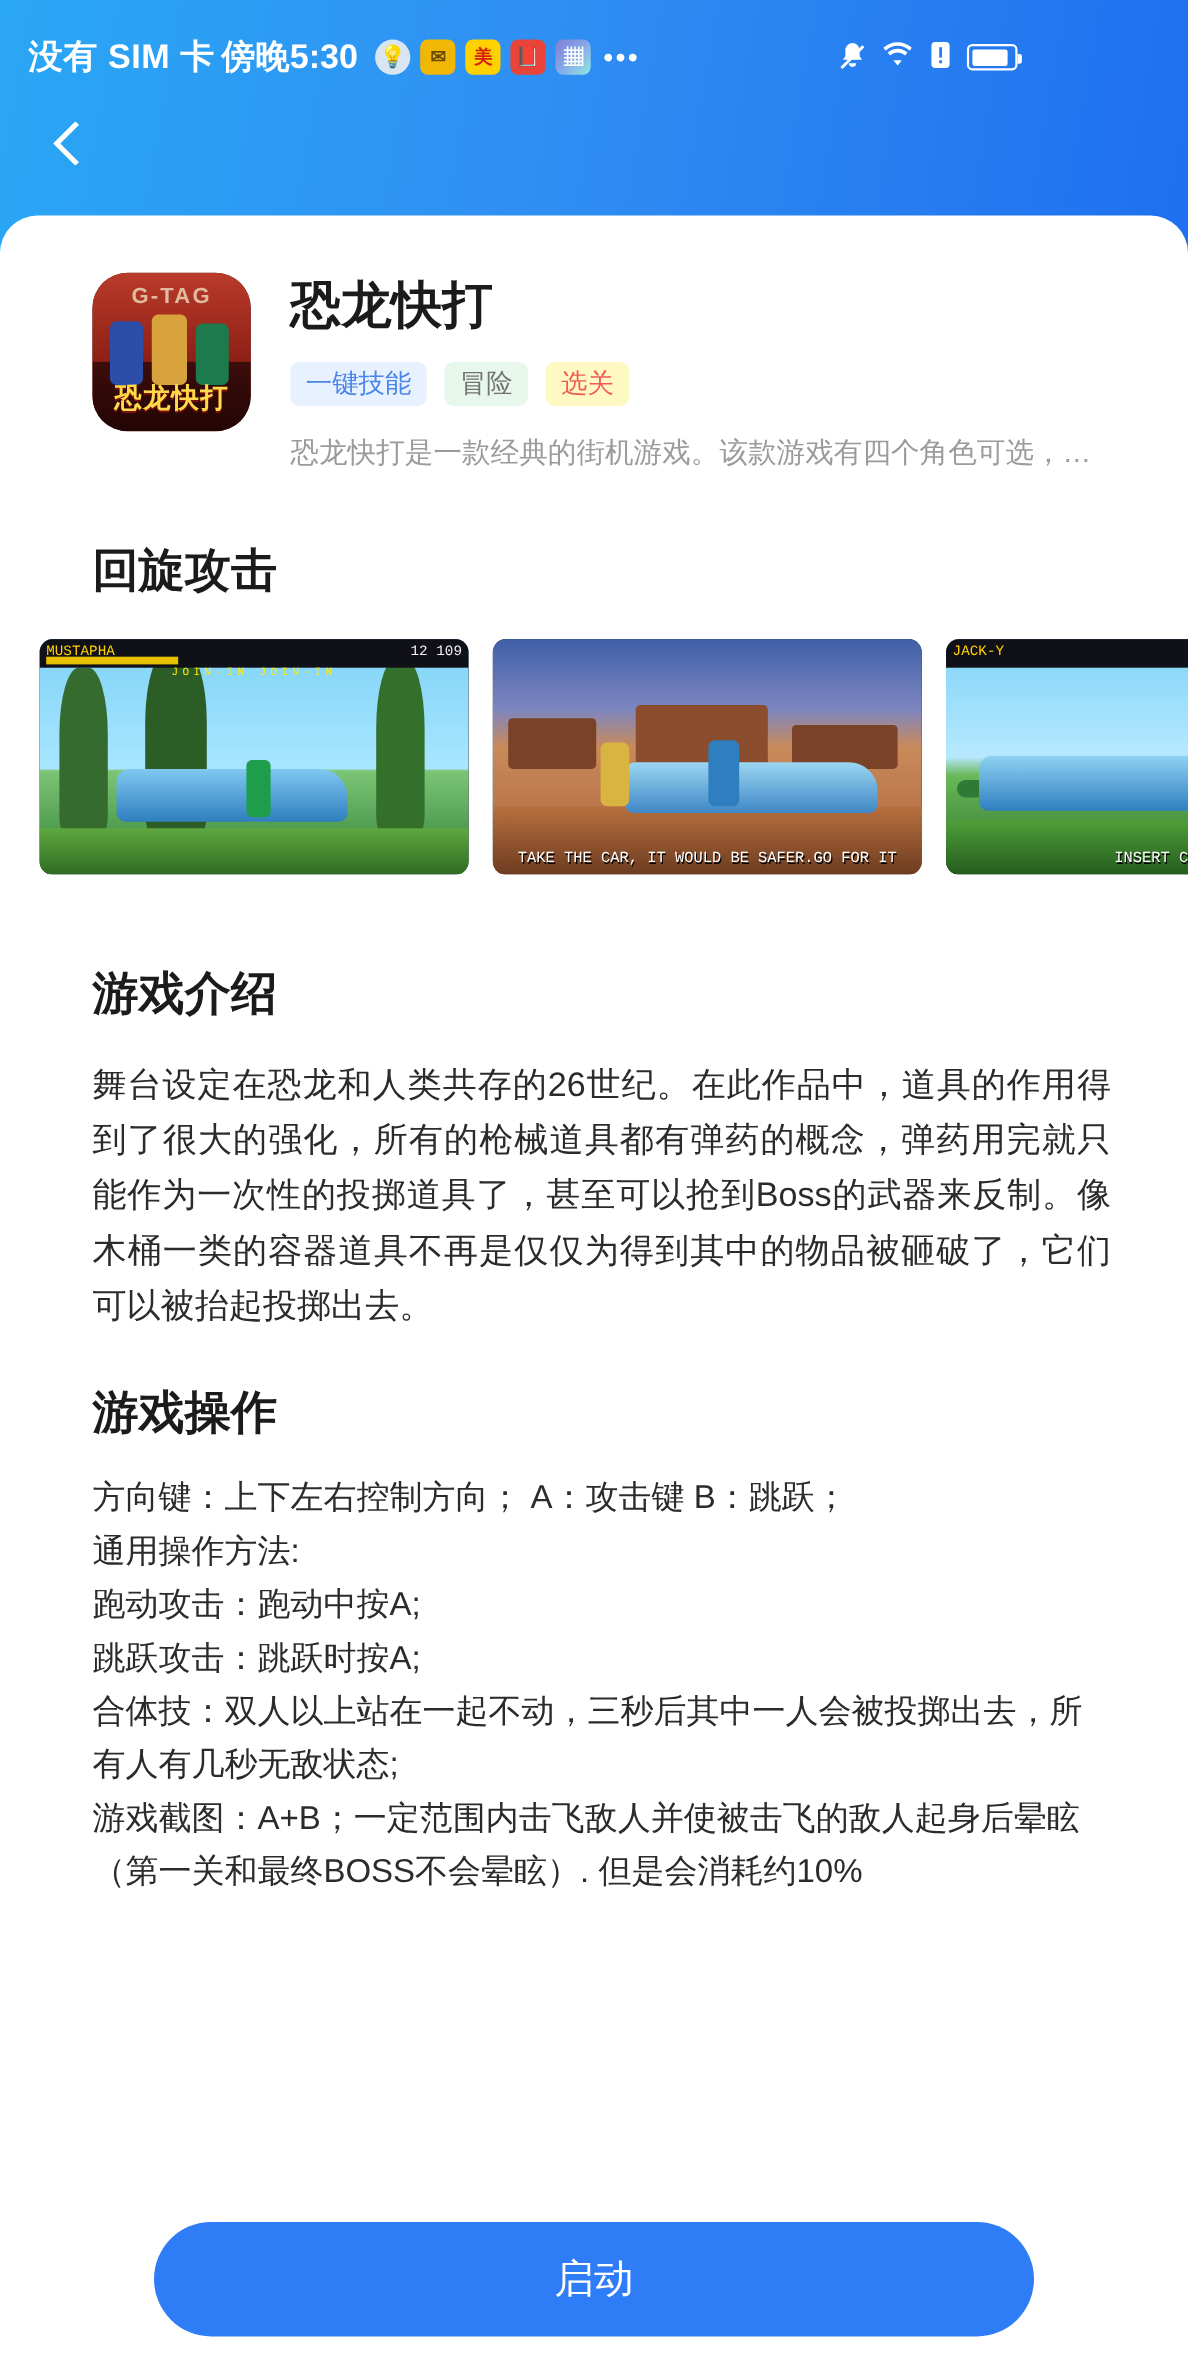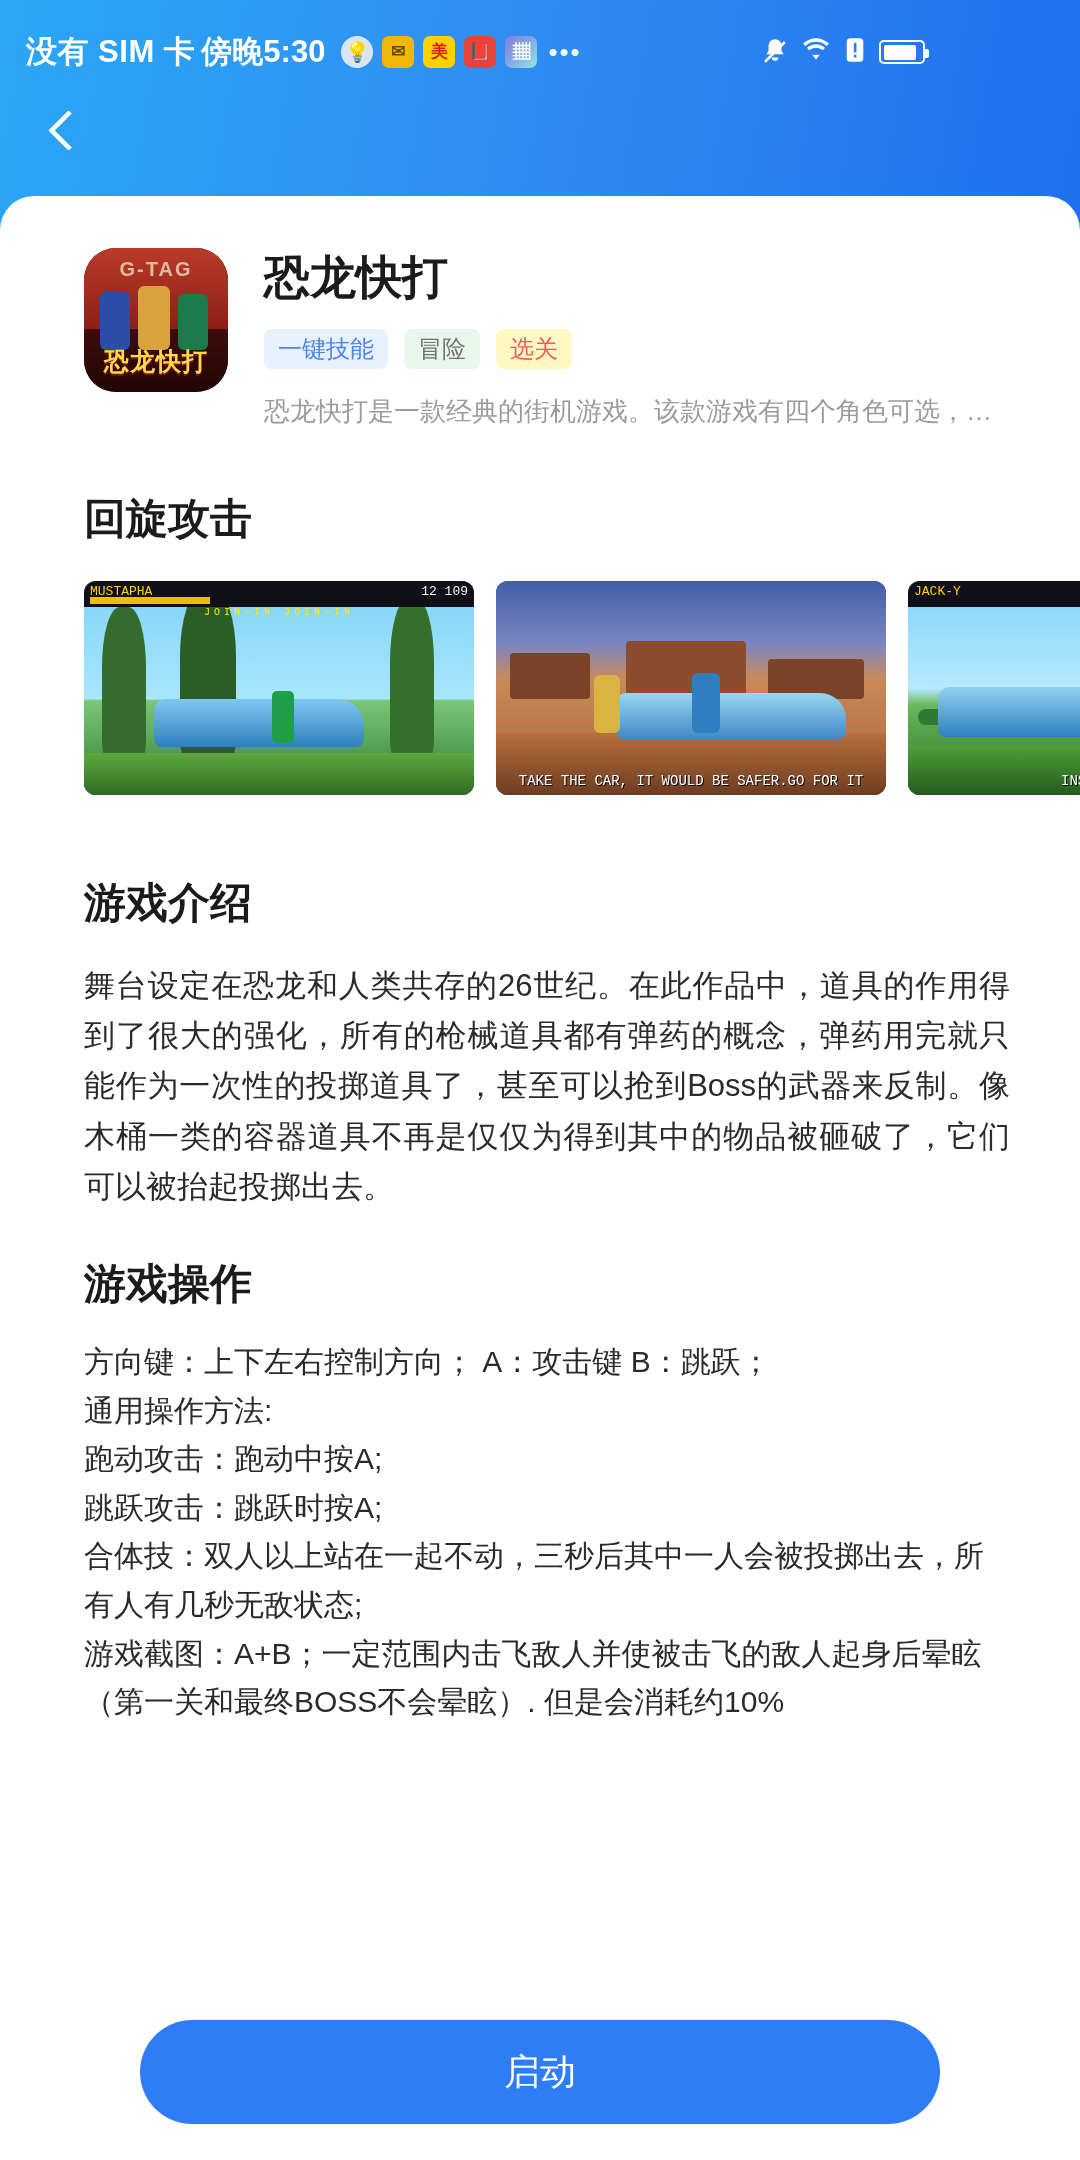--- a/index.html
+++ b/index.html
@@ -246,21 +246,21 @@
     padding: 0 0 0 84px;
   }
   .s-screens { margin-top: 62px; }
   .s-intro   { margin-top: 80px; }
   .s-ops     { margin-top: 44px; }
 
   .shots {
     margin-top: 34px;
     display: flex;
     gap: 22px;
-    padding-left: 84px;
+    padding-left: 36px;
     overflow: hidden;
   }
   .shot {
     flex: 0 0 390px;
     height: 214px;
     border-radius: 12px;
     overflow: hidden;
     position: relative;
     background: #123;
   }

